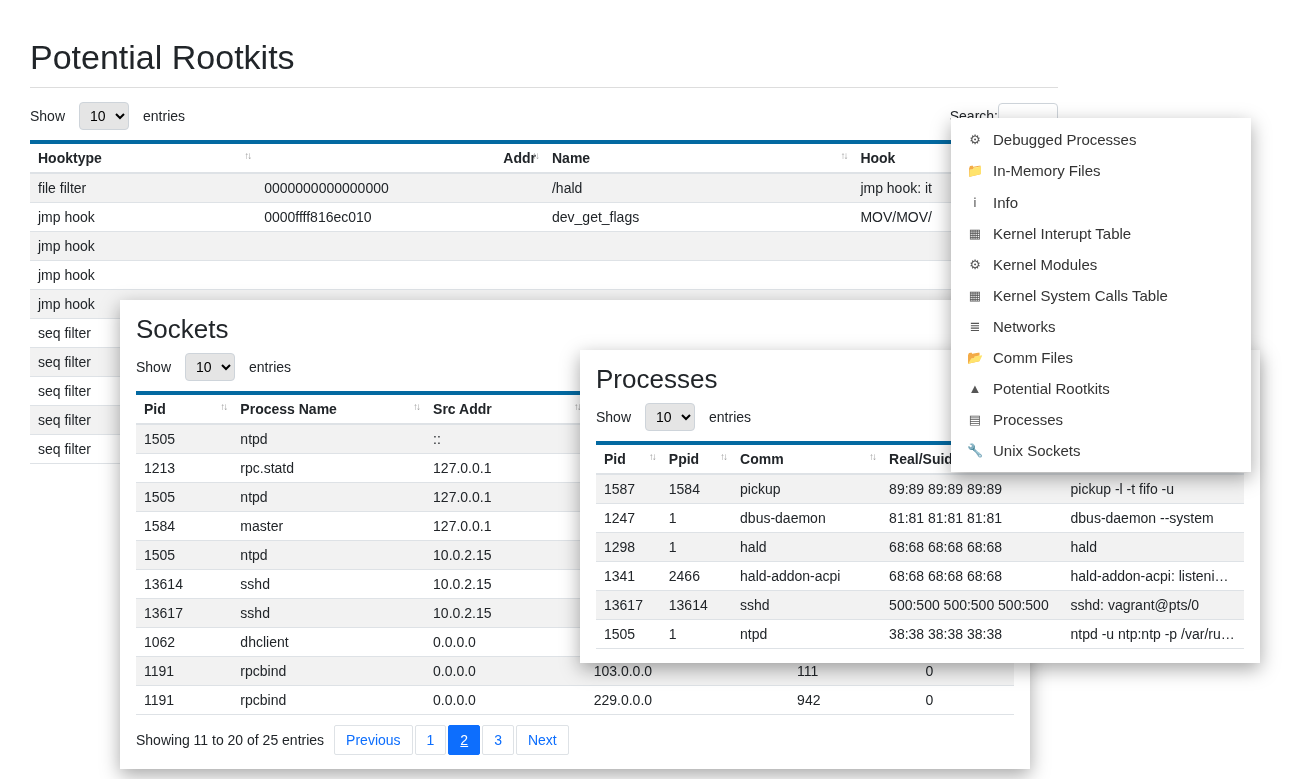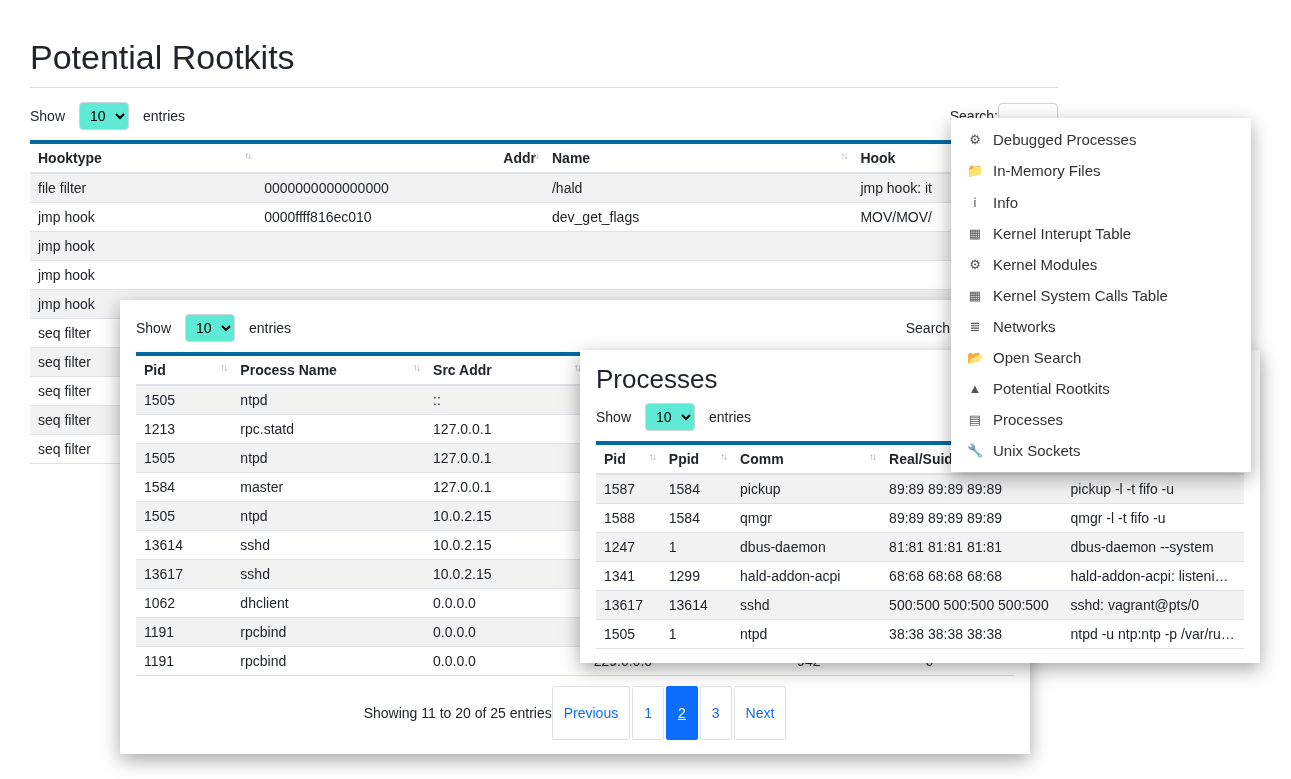--- a/index.html
+++ b/index.html
@@ -22,21 +22,21 @@
   }
   h1 { margin: 0 0 10px 0; font-size: 34px; font-weight: 500; }
   h2 { margin: 0 0 8px 0; font-size: 26px; font-weight: 500; }
   hr { border: none; border-top: 1px solid #ddd; margin: 4px 0 14px 0; }
   .toolbar { display: flex; align-items: center; justify-content: space-between; margin-bottom: 10px; }
   .length-ctrl { display: flex; align-items: center; gap: 14px; }
   .length-ctrl select {
     padding: 4px 6px;
     border: 1px solid #ced4da;
     border-radius: 4px;
-    background: #5eead4;
+    background: #e5e5e5;
     font-size: 14px;
   }
   .search-ctrl { display: flex; align-items: center; }
   .search-ctrl input {
     padding: 4px 6px;
     border: 1px solid #ced4da;
     border-radius: 4px;
     font-size: 14px;
     width: 60px;
   }
@@ -66,32 +66,33 @@
     position: absolute;
     right: 6px;
     font-size: 10px;
     color: #999;
     letter-spacing: -2px;
   }
   tbody tr:nth-child(odd) { background: #f2f2f2; }
   tbody tr:nth-child(even) { background: #fff; }
   .footer-row {
     display: flex;
-    justify-content: center;
+    justify-content: flex-start;
     align-items: center;
     margin-top: 10px;
+    gap: 10px;
   }
   .pagination {
     display: inline-flex;
     border-radius: 4px;
     gap: 2px;
   }
   .page-btn {
     display: inline-block;
-    padding: 18px 11px;
+    padding: 6px 11px;
     border: 1px solid #dee2e6;
     color: #0d6efd;
     background: #fff;
     text-decoration: none;
     cursor: pointer;
     border-radius: 2px;
     font-size: 14px;
   }
   .page-btn.current {
     background: #0d6efd;
@@ -216,20 +217,21 @@
           <td>seq filter</td>
           <td></td>
           <td></td>
           <td></td>
         </tr>
       </tbody>
   </table>
 </div>
 
 <div id="sockets-panel" class="panel">
+  <h2>Sockets</h2>
   <div class="toolbar">
     <div class="length-ctrl">
       <span>Show</span>
       <select>
         <option>10</option>
       </select>
       <span>entries</span>
     </div>
     <div class="search-ctrl">
       <span>Search:</span>
@@ -365,36 +367,36 @@
       </thead>
     <tbody id="processes-body">
         <tr>
           <td>1587</td>
           <td>1584</td>
           <td>pickup</td>
           <td>89:89 89:89 89:89</td>
           <td>pickup -l -t fifo -u</td>
         </tr>
         <tr>
-          <td>1588</td>
-          <td>1584</td>
-          <td>qmgr</td>
-          <td>89:89 89:89 89:89</td>
-          <td>qmgr -l -t fifo -u</td>
-        </tr>
-        <tr>
           <td>1247</td>
           <td>1</td>
           <td>dbus-daemon</td>
           <td>81:81 81:81 81:81</td>
           <td>dbus-daemon --system</td>
         </tr>
         <tr>
+          <td>1298</td>
+          <td>1</td>
+          <td>hald</td>
+          <td>68:68 68:68 68:68</td>
+          <td>hald</td>
+        </tr>
+        <tr>
           <td>1341</td>
-          <td>1299</td>
+          <td>2466</td>
           <td>hald-addon-acpi</td>
           <td>68:68 68:68 68:68</td>
           <td>hald-addon-acpi: listening on</td>
         </tr>
         <tr>
           <td>13617</td>
           <td>13614</td>
           <td>sshd</td>
           <td>500:500 500:500 500:500</td>
           <td>sshd: vagrant@pts/0</td>
@@ -434,21 +436,21 @@
     <div class="menu-item">
       <span class="menu-icon">▦</span>
       <span>Kernel System Calls Table</span>
     </div>
     <div class="menu-item">
       <span class="menu-icon">≣</span>
       <span>Networks</span>
     </div>
     <div class="menu-item">
       <span class="menu-icon">📂</span>
-      <span>Open Search</span>
+      <span>Comm Files</span>
     </div>
     <div class="menu-item">
       <span class="menu-icon">▲</span>
       <span>Potential Rootkits</span>
     </div>
     <div class="menu-item">
       <span class="menu-icon">▤</span>
       <span>Processes</span>
     </div>
     <div class="menu-item">

